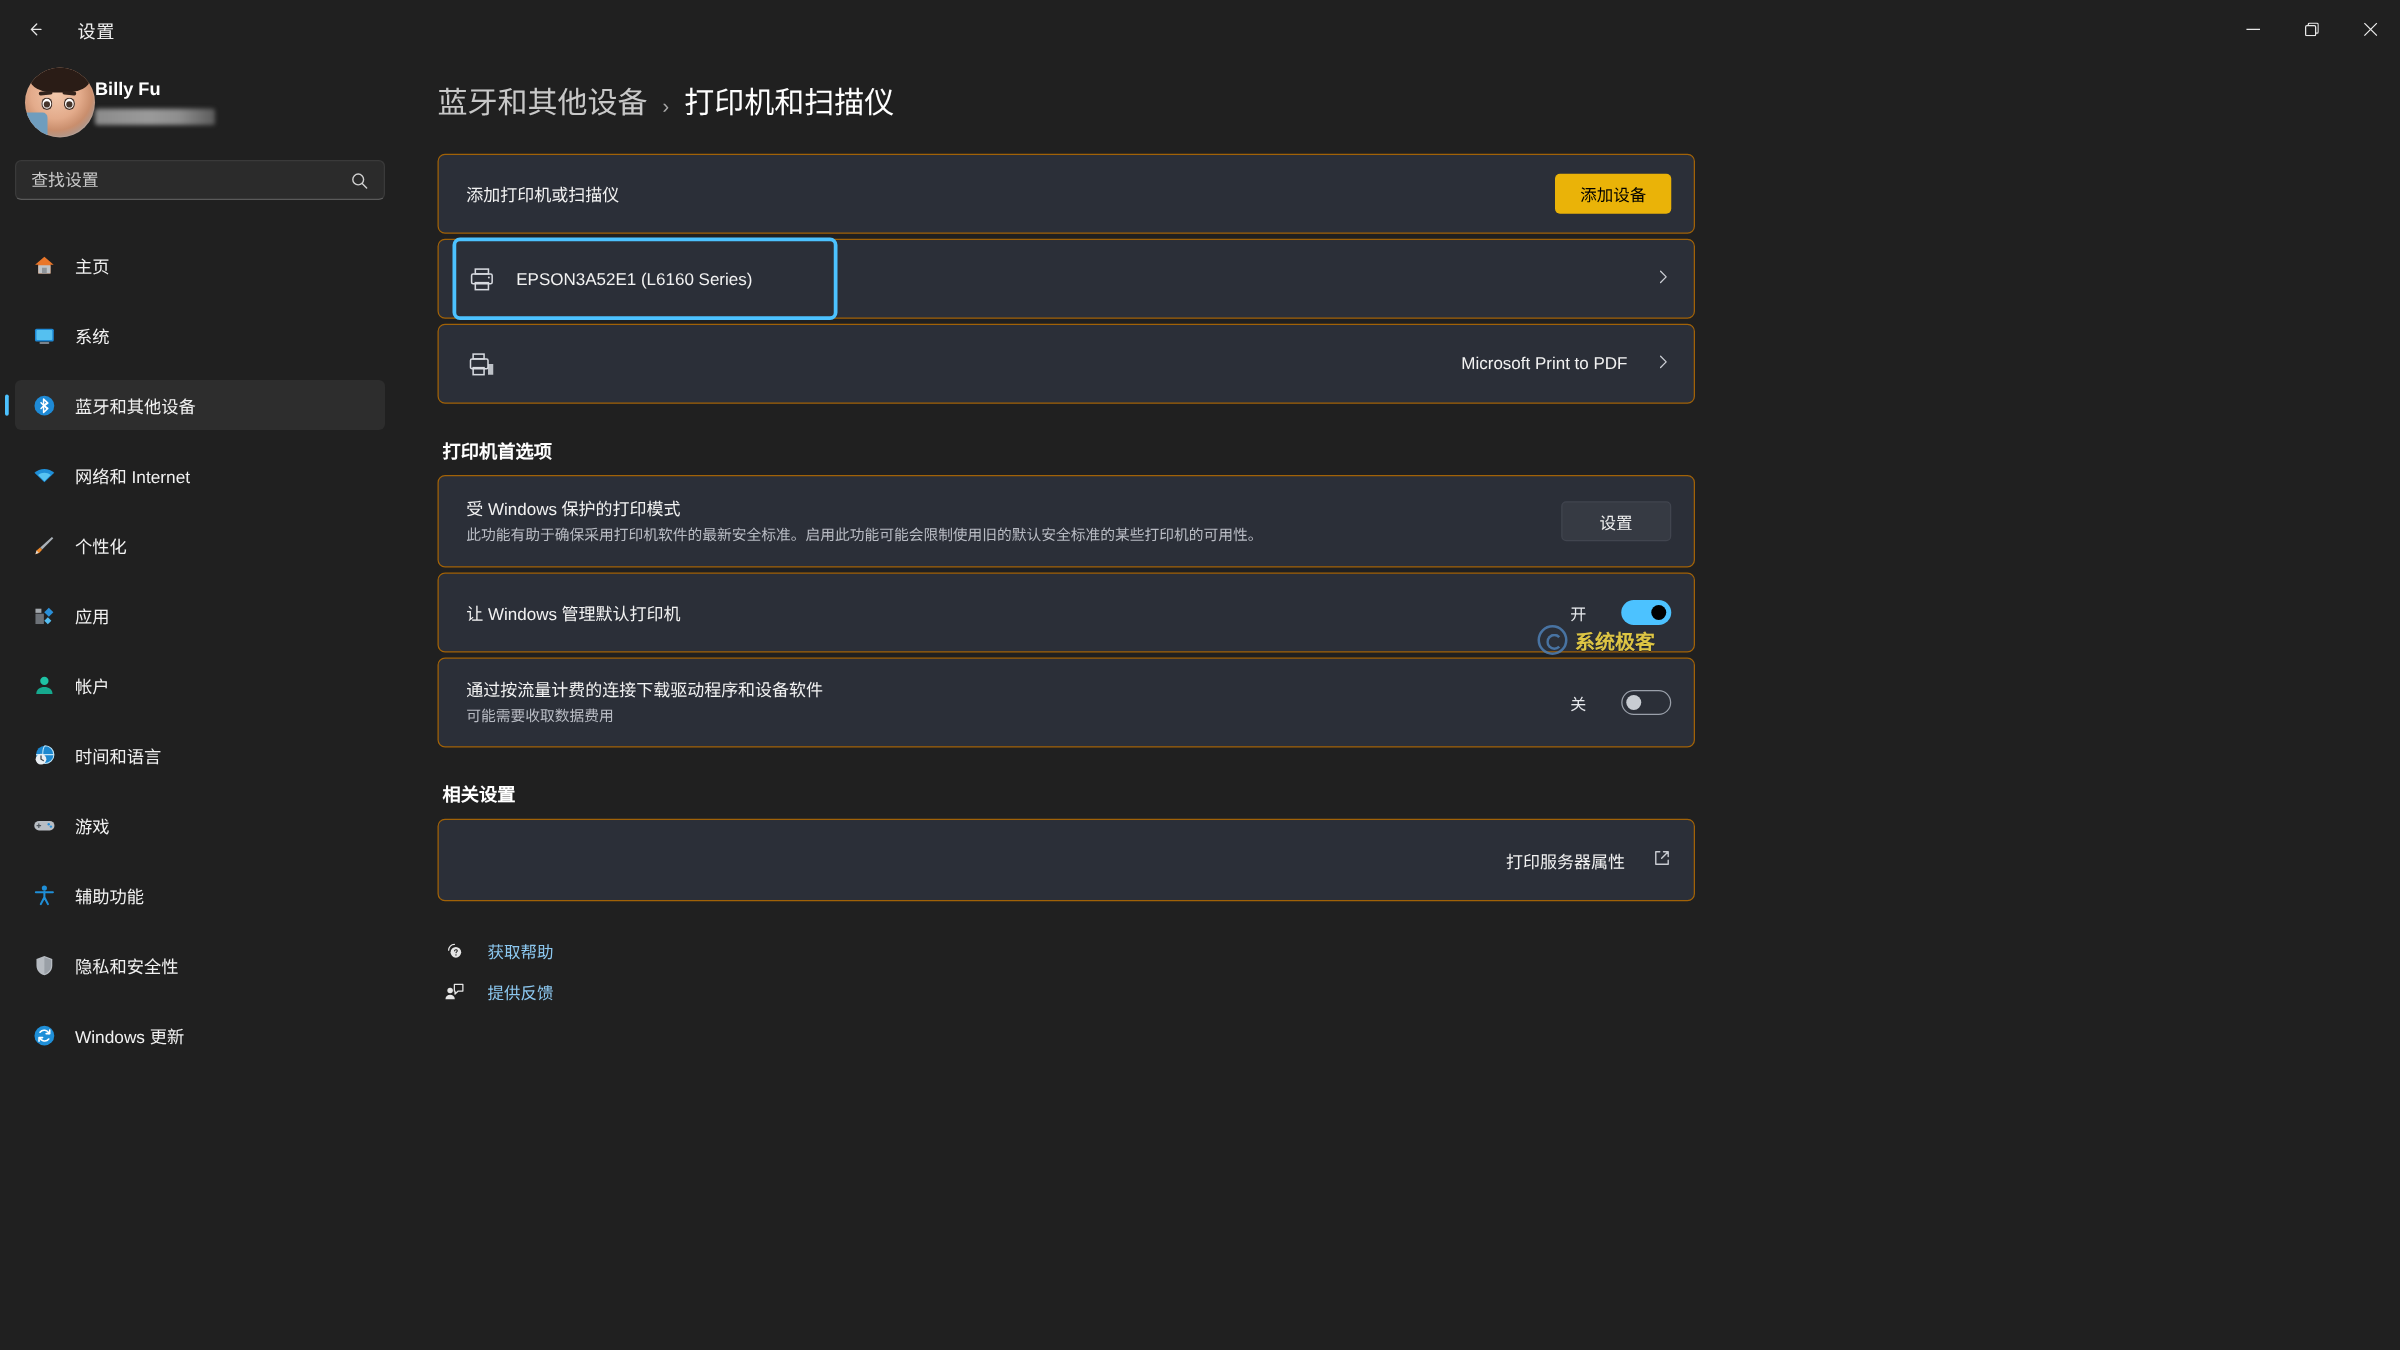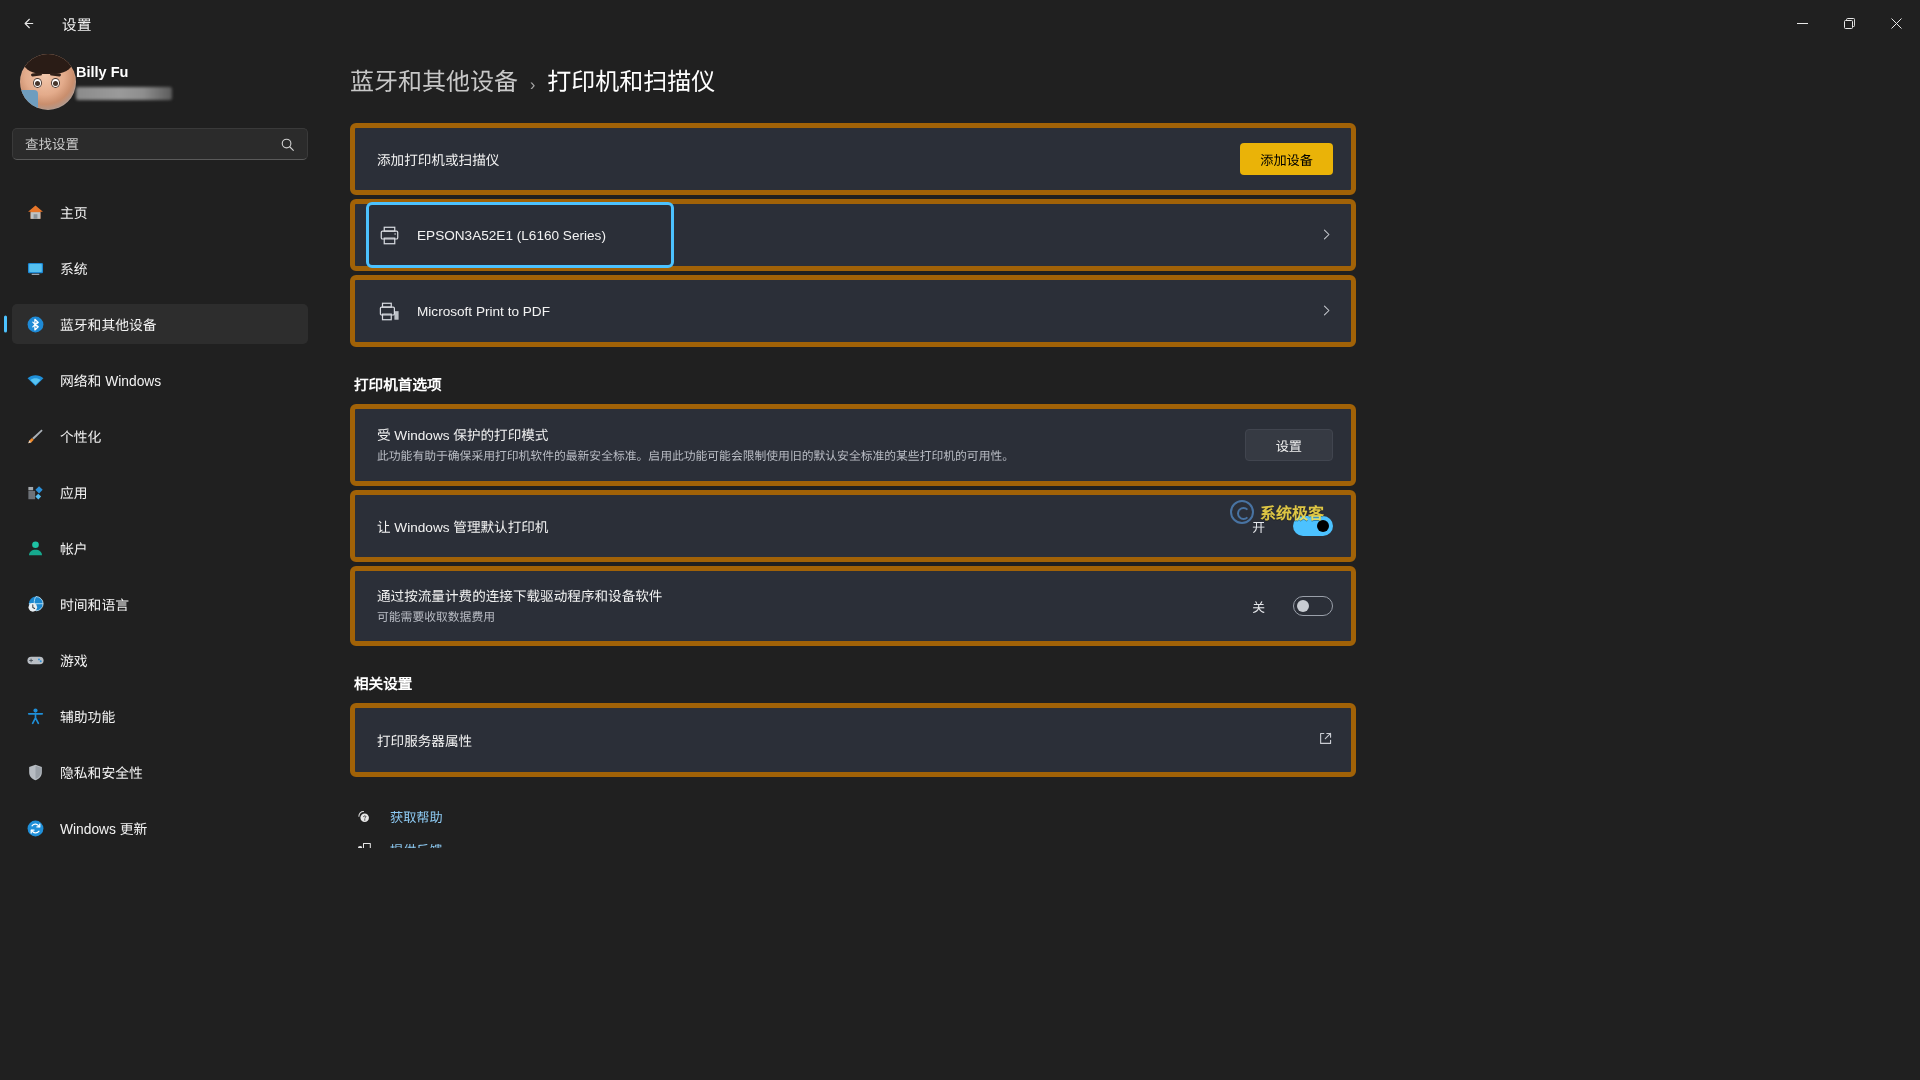--- a/index.html
+++ b/index.html
@@ -101,29 +101,29 @@
 
   
   .main { flex: 1; min-width: 0; padding: 0 40px 0 30px; overflow-y: auto; }
   .main-inner { max-width: 1006px; }
   .breadcrumb { display: flex; align-items: baseline; gap: 12px; padding: 16px 0 26px 0; }
   .crumb-parent { font-size: 24px; color: #c8c8c8; cursor: pointer; }
   .crumb-sep { font-size: 16px; color: #a8a8a8; }
   .crumb-current { font-size: 24px; color: #ffffff; font-weight: 400; }
 
   .card {
-    background: #2b2f38; border: 5px solid #a16207; border-radius: 6px;
+    background: #2b2f38; border: 1px solid #a16207; border-radius: 6px;
     margin-bottom: 4px;
   }
   .card.solo { margin-bottom: 0; }
   .row {
     min-height: 62px; display: flex; align-items: center;
     padding: 12px 18px 12px 22px; gap: 16px;
   }
-  .row-clickable { cursor: pointer; }
+  .row-clickable { cursor: pointer; text-align: right; }
   .row-label { font-size: 13.6px; color: #f2f2f2; }
   .row-sub { font-size: 11.8px; color: #b9bcc4; margin-top: 4px; line-height: 1.45; }
   .row-body { flex: 1; min-width: 0; }
   .spacer { flex: 1; }
 
   .btn-accent {
     background: #eab308; color: #000000; border: 0; border-radius: 4px;
     height: 32px; padding: 0 20px; font-size: 13.2px; cursor: pointer;
     font-family: inherit; white-space: nowrap;
   }
@@ -275,21 +275,21 @@
           <span>蓝牙和其他设备</span>
         </div>
 
         <div class="nav-item">
           <span class="nav-ico">
             <svg width="19" height="19" viewBox="0 0 24 24">
               <path d="M2 9.2C4.7 6.8 8.2 5.4 12 5.4s7.3 1.4 10 3.8l-10 9.6L2 9.2z" fill="#1f8fd8"></path>
               <path d="M5.6 11.3C7.4 9.8 9.6 9 12 9s4.6.8 6.4 2.3L12 17.6l-6.4-6.3z" fill="#57c3f2"></path>
             </svg>
           </span>
-          <span>网络和 Windows</span>
+          <span>网络和 Internet</span>
         </div>
 
         <div class="nav-item">
           <span class="nav-ico">
             <svg width="19" height="19" viewBox="0 0 24 24">
               <path d="M19.6 3.2l1.4 1.4-11.2 11.2-2-2L19.6 3.2z" fill="#aab1b8"></path>
               <path d="M7.6 14l2.2 2.2-3.1 3.3L3 20.6l1.1-3.6L7.6 14z" fill="#f08a2a"></path>
               <path d="M3 20.6l1.1-3.6 2.2 2.2L3 20.6z" fill="#d9d9d9"></path>
             </svg>
           </span>

